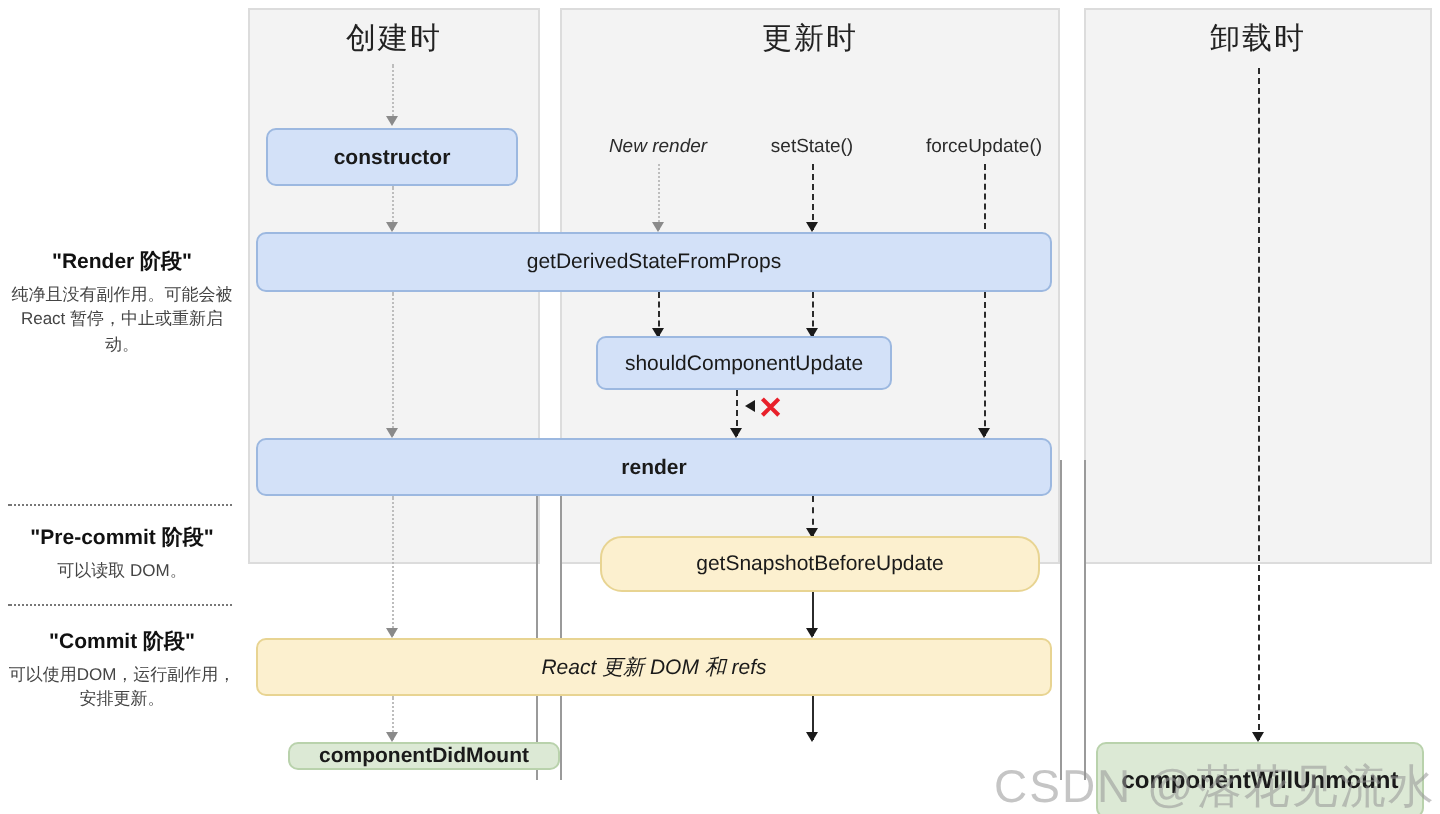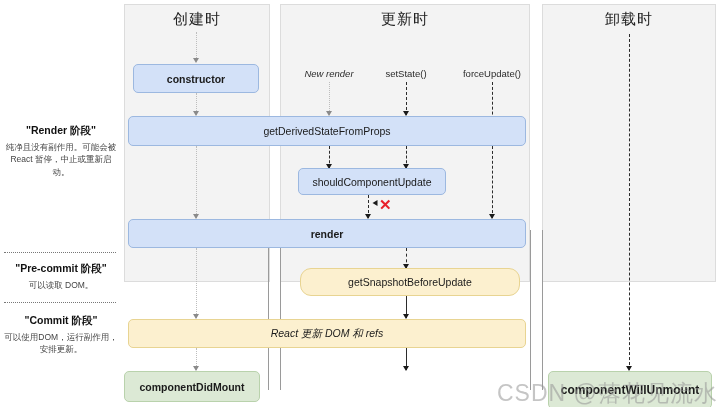--- a/index.html
+++ b/index.html
@@ -248,20 +248,20 @@
   <div class="node blue bold" style="left:133px; top:64px; width:126px; height:29px;">constructor</div>
 
   <div class="node blue" style="left:298px; top:168px; width:148px; height:27px;">shouldComponentUpdate</div>
 
   <div class="node blue bold" style="left:128px; top:219px; width:398px; height:29px;">render</div>
 
   <div class="node yellow" style="left:300px; top:268px; width:220px; height:28px;border-radius:11px;">getSnapshotBeforeUpdate</div>
 
   <div class="node yellow italic" style="left:128px; top:319px; width:398px; height:29px;">React 更新 DOM 和 refs</div>
 
-  <div class="node green bold" style="left:124px; top:371px; width:136px; height:31px;">componentDidMount</div>
+  <div class="node green bold" style="left:144px; top:371px; width:136px; height:14px;">componentDidMount</div>
 
 
   <div class="node green bold" style="left:548px; top:371px; width:164px; height:38px; font-size:12px;">componentWillUnmount</div>
 
   <div class="watermark" style="left:497px; top:378px;">CSDN @落花见流水</div>
 
 </div>
 
 </body></html>

